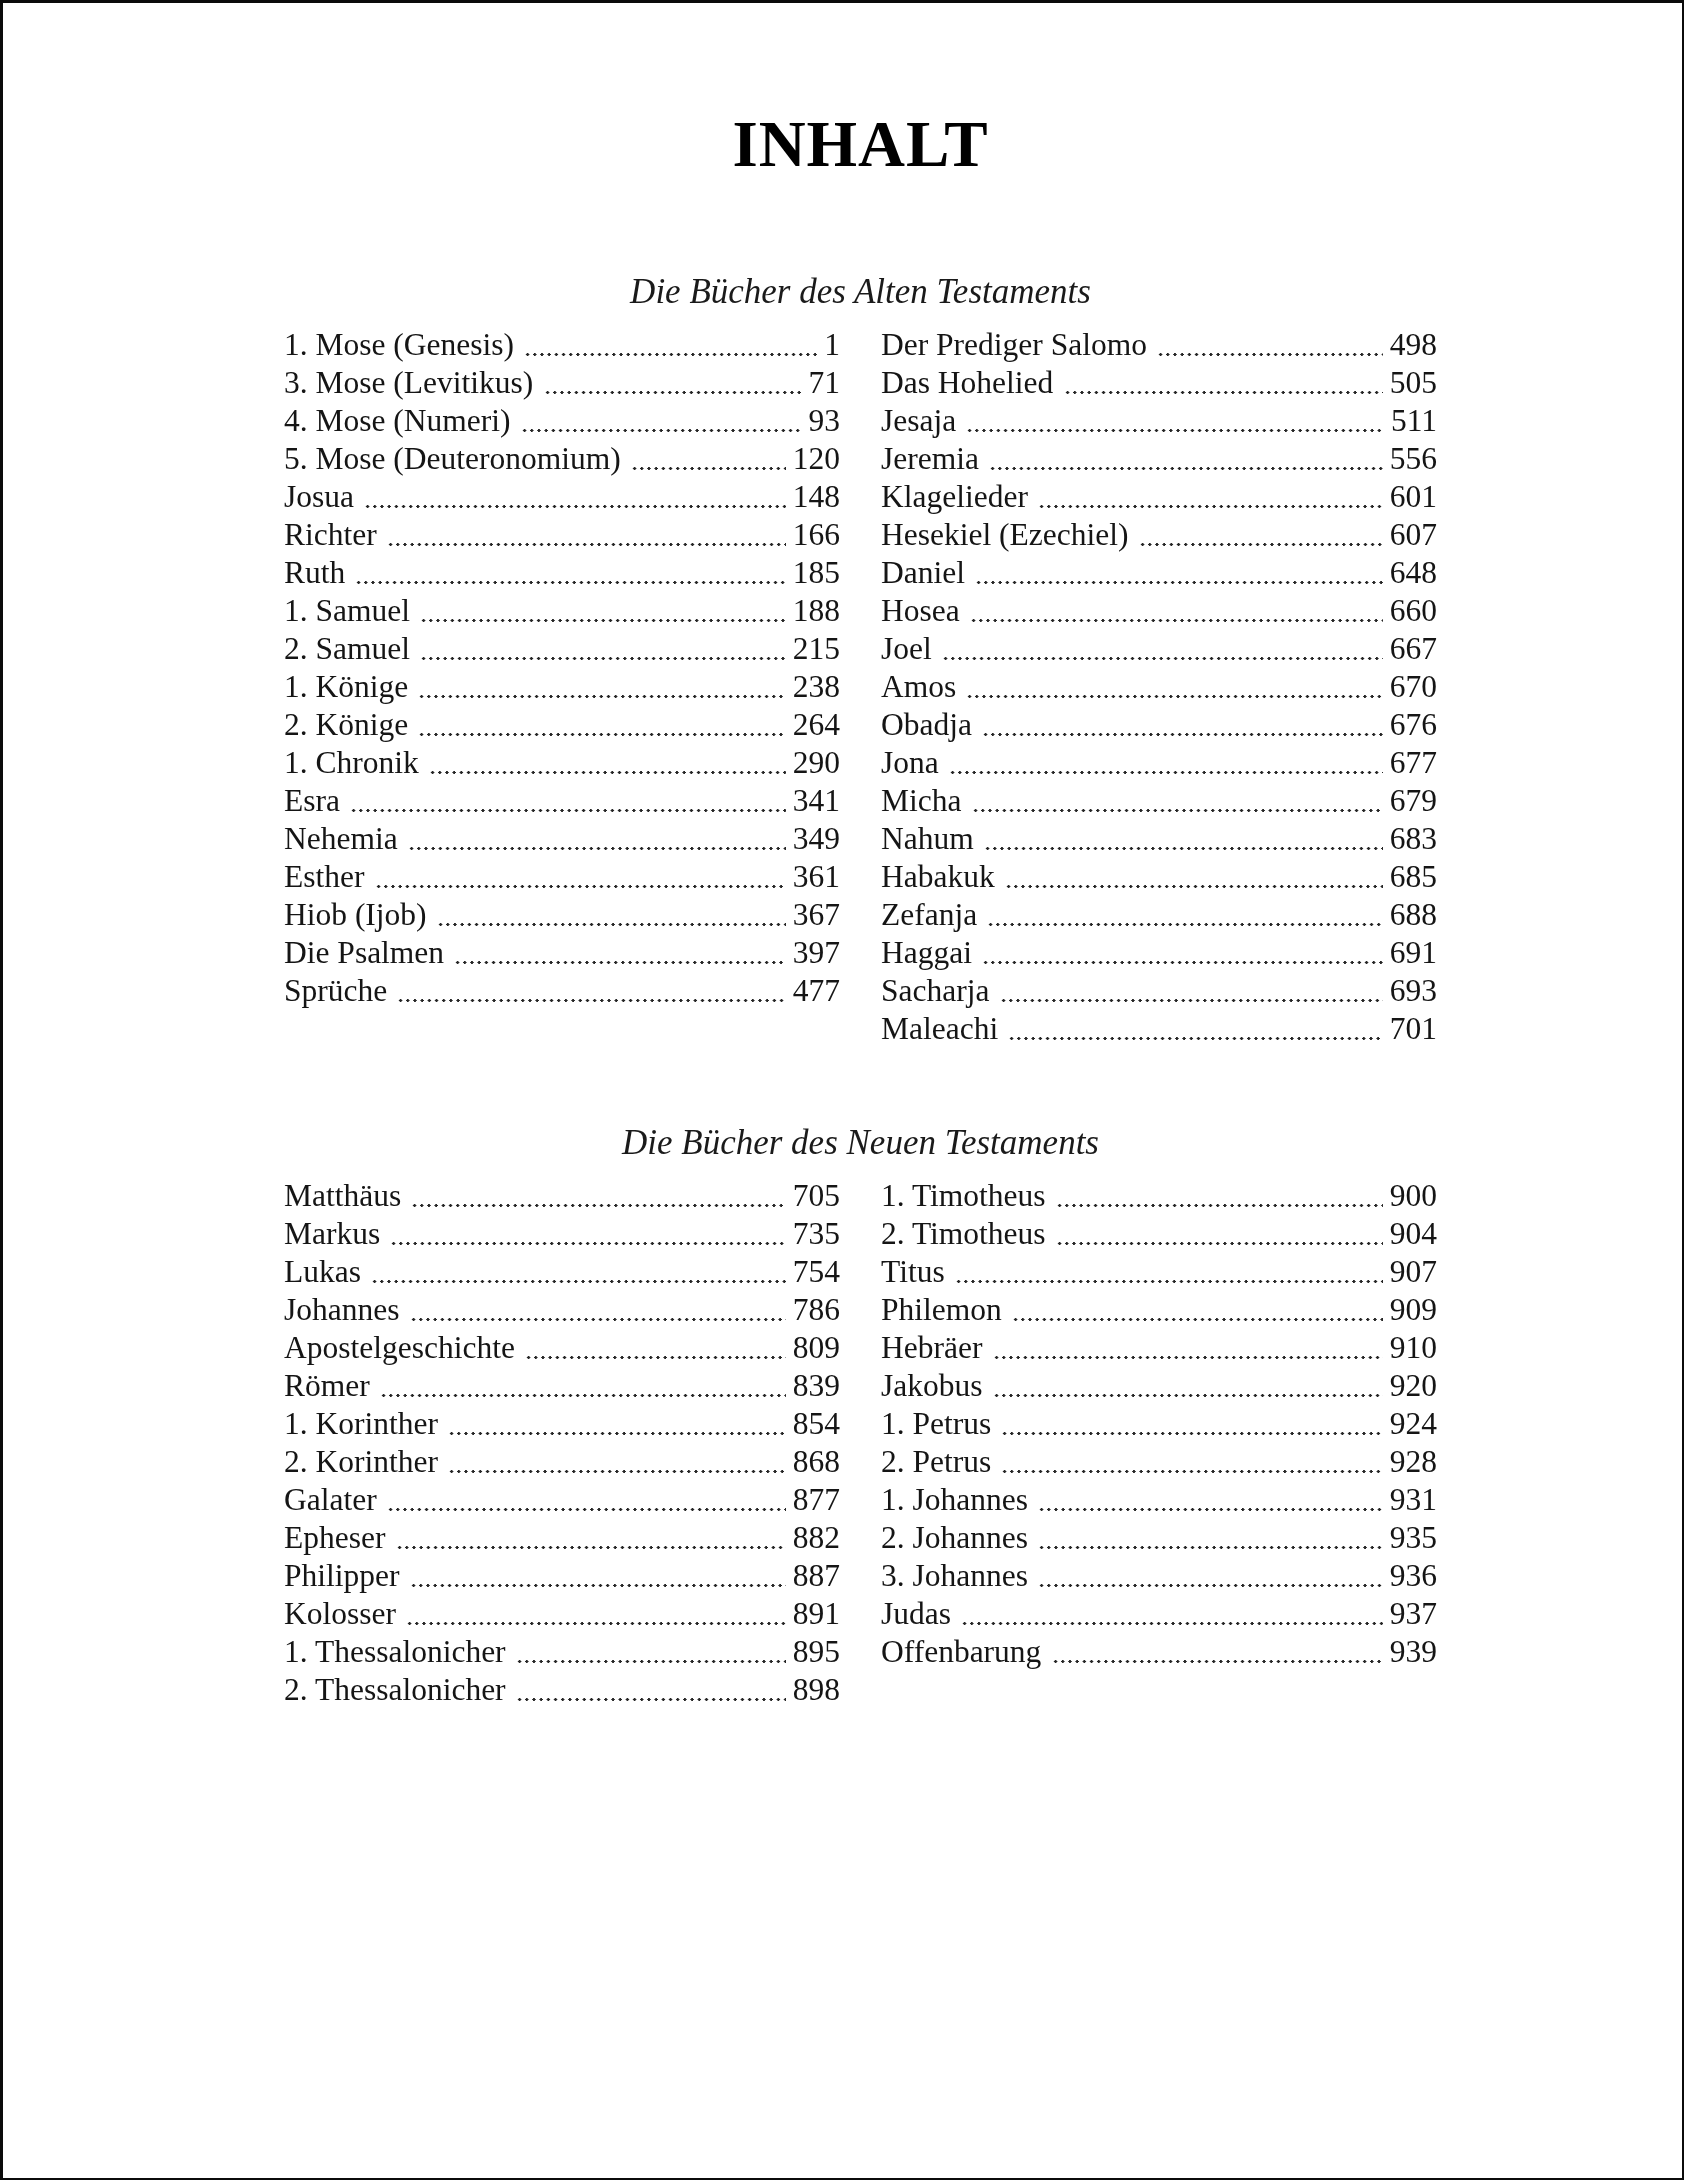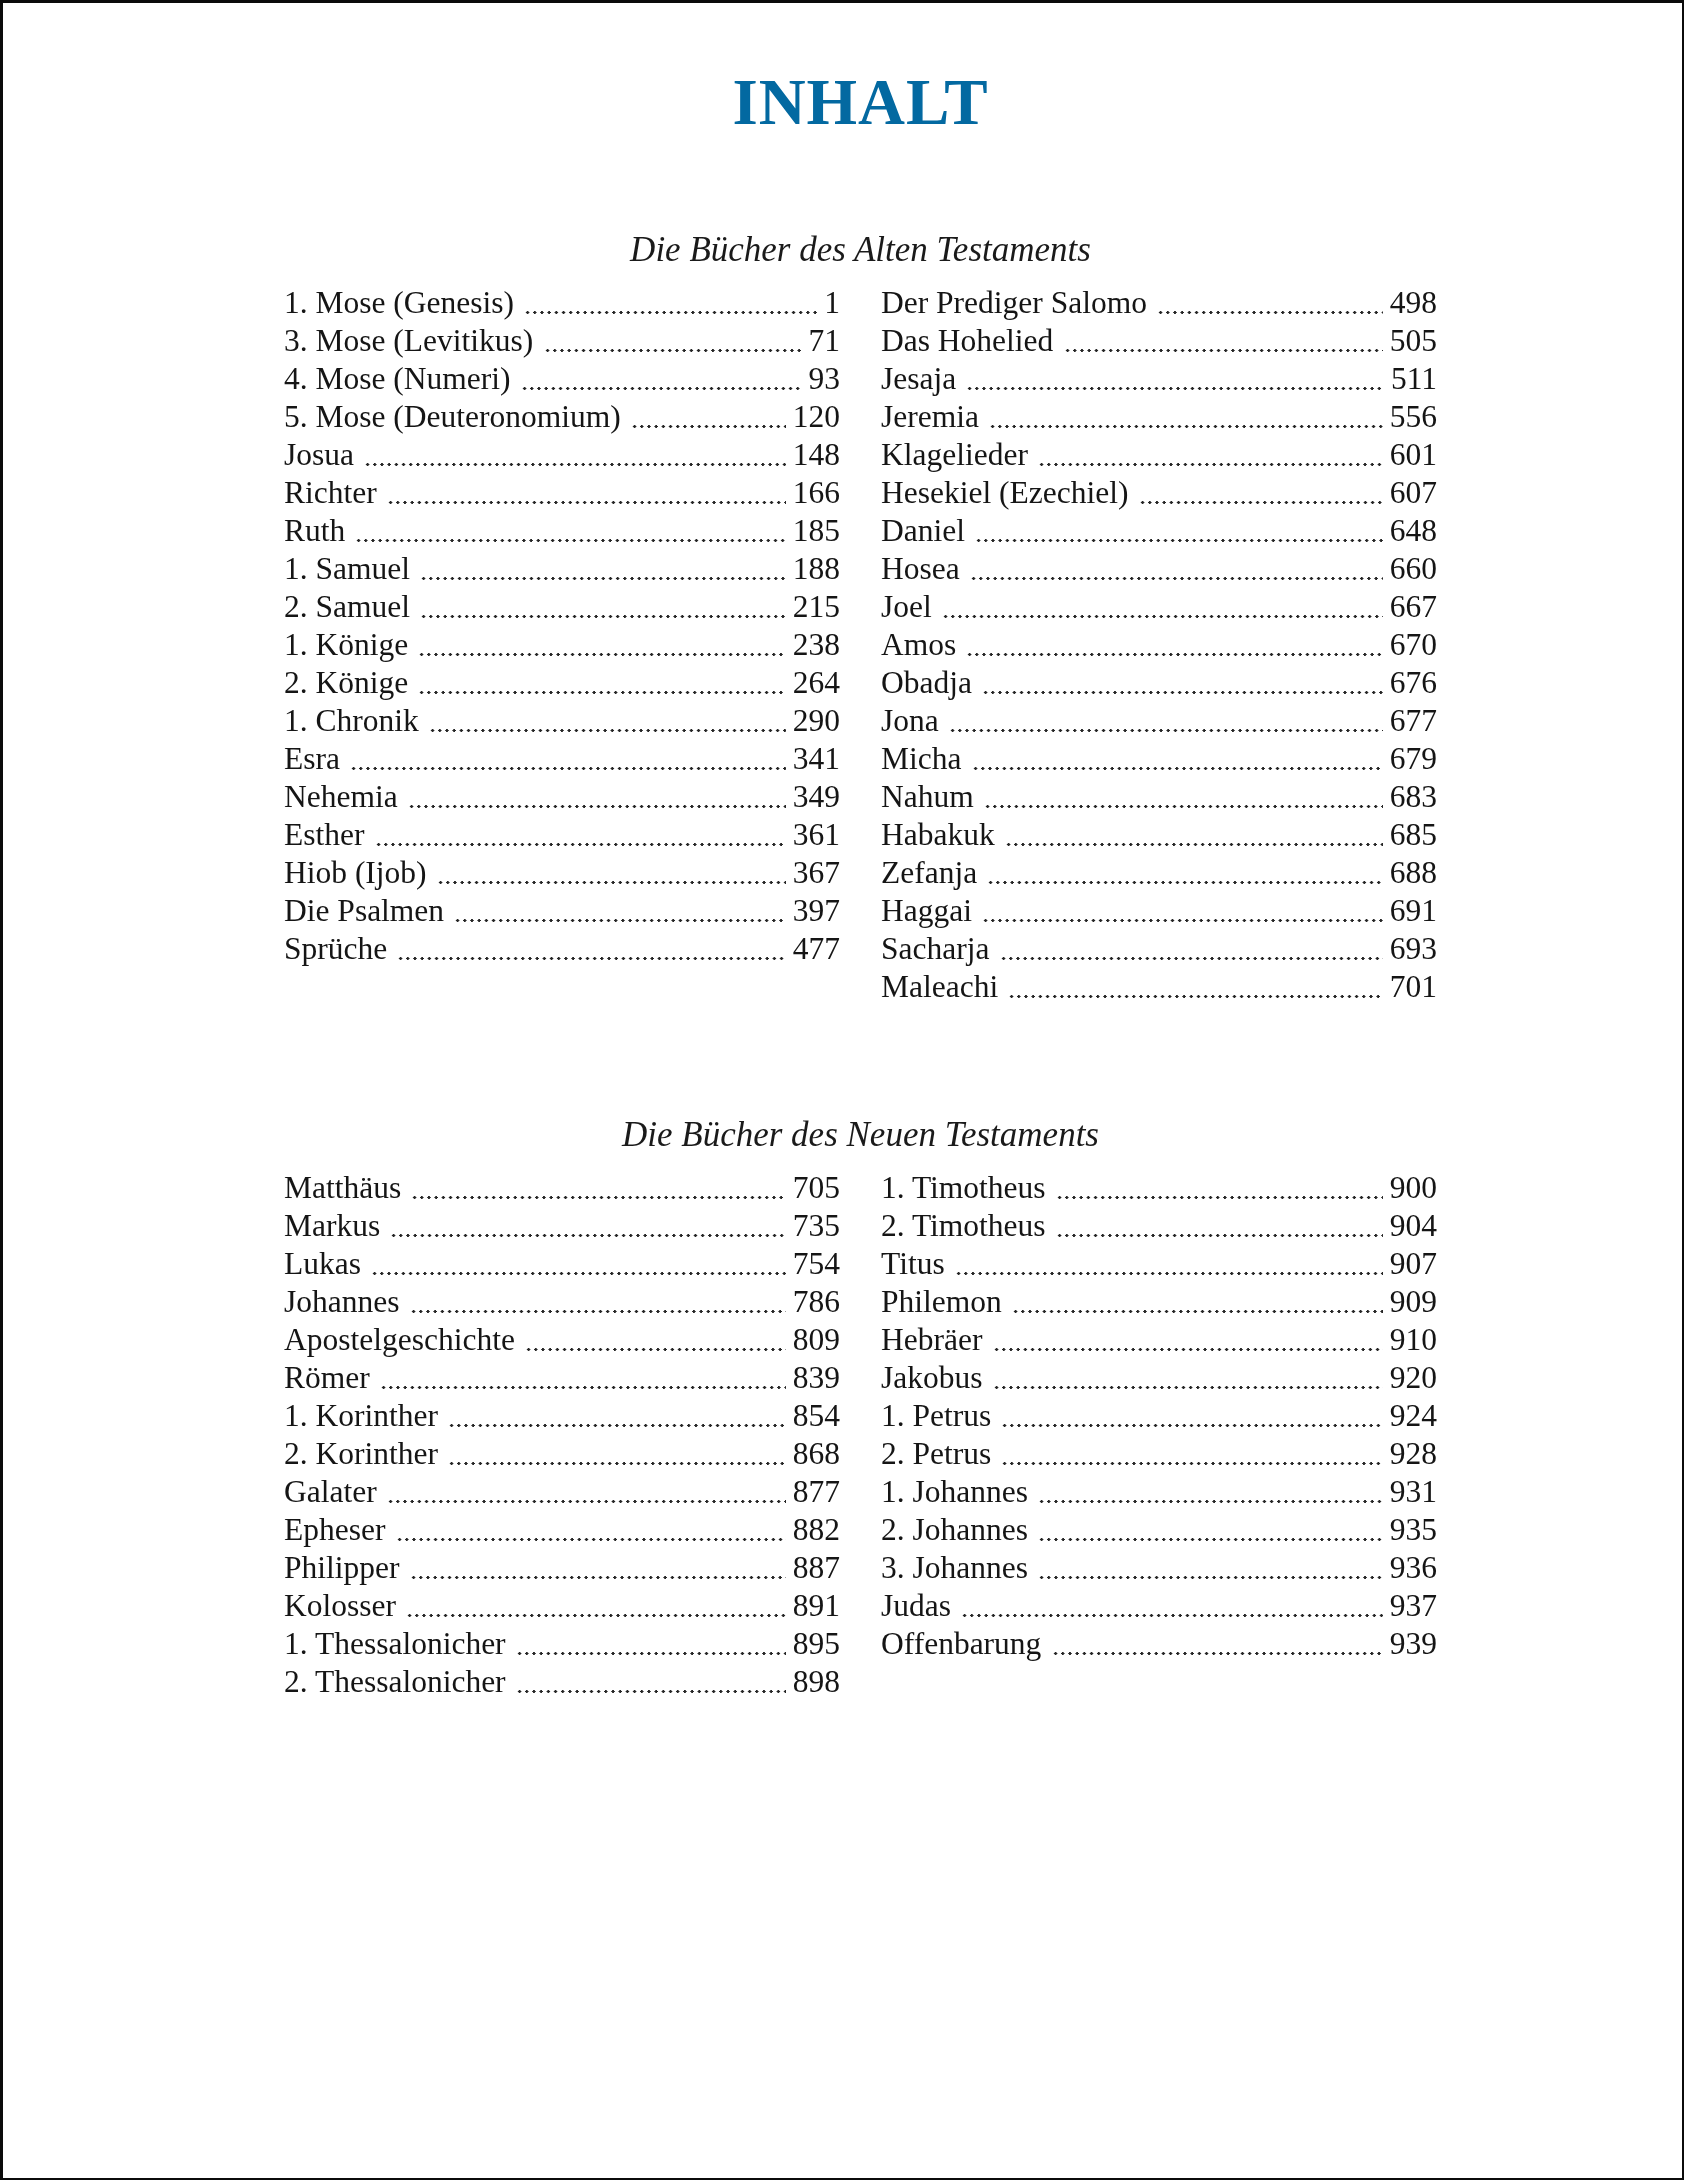--- a/index.html
+++ b/index.html
@@ -17,39 +17,39 @@
     font-family: "Liberation Serif", "DejaVu Serif", serif;
     color: #151515;
     overflow: hidden;
   }
   .content {
     margin-left: 281px;
     margin-right: 245px;
   }
   .title {
     margin: 0;
-    padding-top: 67px;
+    padding-top: 109px;
     text-align: center;
     font-size: 65px;
     line-height: 1;
     font-weight: 700;
     letter-spacing: 0.9px;
-    color: #0369a1;
+    color: #000000;
   }
   .toc-section .section-heading {
     margin: 0;
     font-size: 35px;
     line-height: 1.15;
     font-weight: 400;
     font-style: italic;
     color: #1a1a1a;
     text-align: center;
   }
   .toc-section.at { margin-top: 95px; }
-  .toc-section.nt { margin-top: 109px; }
+  .toc-section.nt { margin-top: 75px; }
   .columns {
     display: flex;
     gap: 41px;
     margin-top: 13.6px;
   }
   .col {
     flex: 1 1 0;
     min-width: 0;
     font-family: Liberation Serif, serif;
   }

